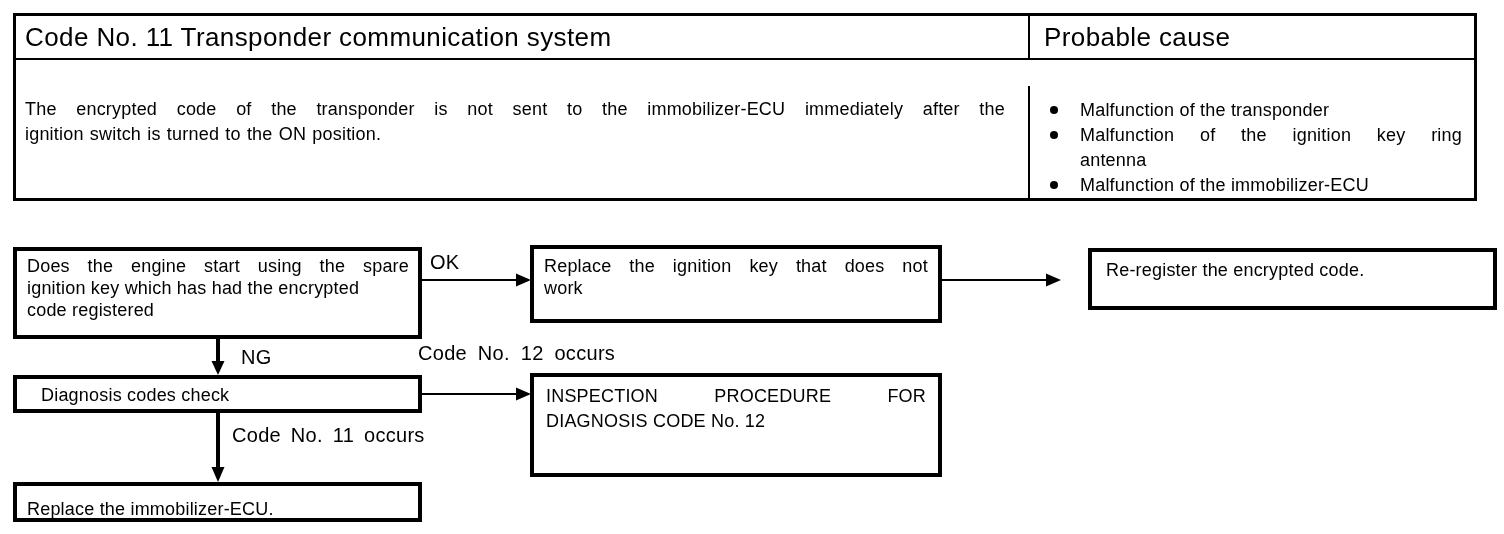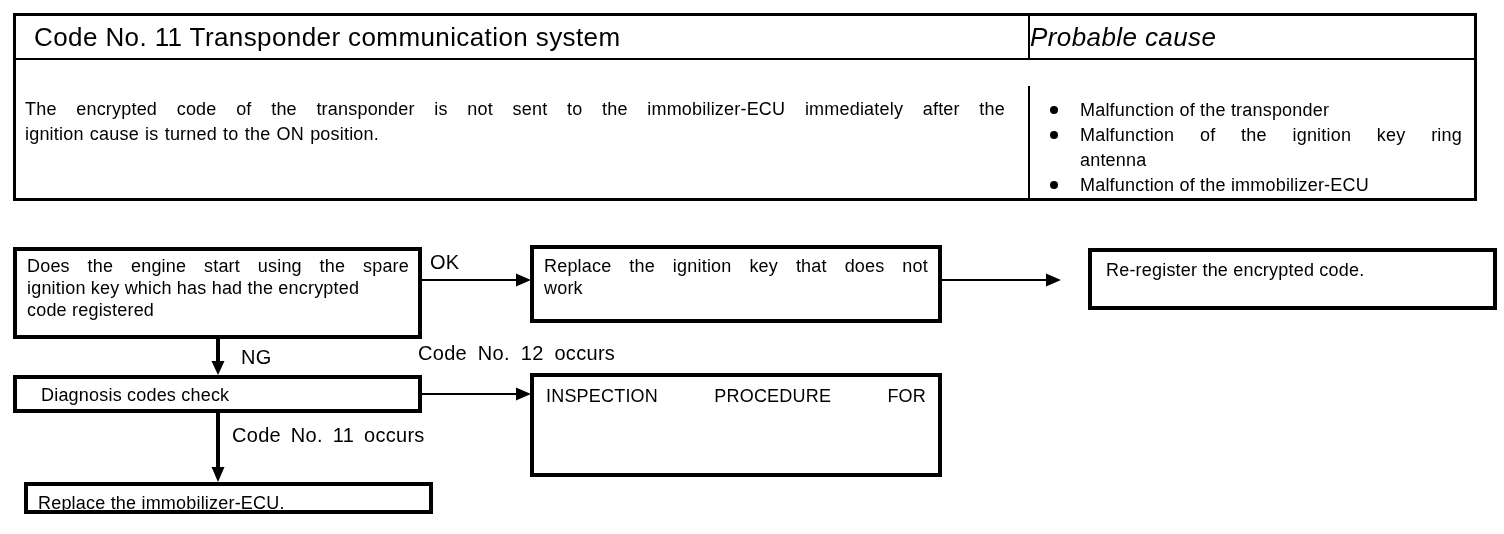--- a/index.html
+++ b/index.html
@@ -24,23 +24,23 @@
   .trow { display: flex; }
   .trow-header { height: 42px; border-bottom: 2px solid #000; }
   .trow-body  { height: 112px; margin-top: 26px; }
   .tcell-left  { width: 1014px; border-right: 2px solid #000; box-sizing: border-box; }
   .tcell-right { flex: 1; }
   .hdr-text {
     font-size: 26px;
     line-height: 42px;
     letter-spacing: 0.4px;
     white-space: nowrap;
-    padding-left: 18px;
+    padding-left: 9px;
   }
-  .hdr-right { padding-left: 0; font-style: italic; }
+  .hdr-right { padding-left: 14px; }
   .desc {
     padding: 11px 0 0 9px;
     font-size: 18px;
     line-height: 25px;
     letter-spacing: 0.2px;
     word-spacing: 1px;
   }
   .desc-l1 { width: 980px; }
   .jl { text-align: justify; text-align-last: justify; }
 
@@ -60,21 +60,21 @@
     background: #fff;
     font-size: 18px;
     letter-spacing: 0.2px;
     line-height: 22px;
   }
   .fbox-engine     { left: 13px;   top: 247px; width: 409px; height: 92px; padding: 4px 9px 0 10px; }
   .fbox-replacekey { left: 530px;  top: 245px; width: 412px; height: 78px; padding: 6px 10px 0 10px; }
   .fbox-reregister { left: 1088px; top: 248px; width: 409px; height: 62px; padding: 7px 10px 0 14px; }
   .fbox-diagnosis  { left: 13px;   top: 375px; width: 409px; height: 38px; padding: 5px 10px 0 24px; }
   .fbox-inspection { left: 530px;  top: 373px; width: 412px; height: 104px; padding: 7px 12px 8px 12px; line-height: 25px; }
-  .fbox-replaceecu { left: 24px;   top: 482px; width: 409px; height: 32px; padding: 6px 10px 0 10px; }
+  .fbox-replaceecu { left: 13px;   top: 482px; width: 409px; height: 40px; padding: 12px 10px 0 10px; }
 
   
   .flabel {
     position: absolute;
     font-size: 20px;
     letter-spacing: 0.3px;
     white-space: nowrap;
     line-height: 22px;
   }
   .flabel-ok     { left: 430px; top: 251px; }
@@ -91,21 +91,21 @@
 
   <div class="dtable">
     <div class="trow trow-header">
       <div class="tcell-left hdr-text">Code No. 11 Transponder communication system</div>
       <div class="tcell-right hdr-text hdr-right">Probable cause</div>
     </div>
     <div class="trow trow-body">
       <div class="tcell-left">
         <div class="desc">
           <div class="desc-l1 jl">The encrypted code of the transponder is not sent to the immobilizer-ECU immediately after the</div>
-          <div>ignition cause is turned to the ON position.</div>
+          <div>ignition switch is turned to the ON position.</div>
         </div>
       </div>
       <div class="tcell-right">
         <div class="causes">
           <div class="cause">
             <span class="cause-dot"></span>
             <span class="cause-text">Malfunction of the transponder</span>
           </div>
           <div class="cause">
             <span class="cause-dot"></span>
@@ -155,20 +155,21 @@
   <div class="fbox fbox-reregister">
     <div>Re-register the encrypted code.</div>
   </div>
 
   <div class="fbox fbox-diagnosis">
     <div>Diagnosis codes check</div>
   </div>
 
   <div class="fbox fbox-inspection">
     <div class="jl">INSPECTION PROCEDURE FOR</div>
+    <div>DIAGNOSIS CODE No. 12</div>
   </div>
 
   <div class="fbox fbox-replaceecu">
     <div>Replace the immobilizer-ECU.</div>
   </div>
 
   <div class="flabel flabel-ok">OK</div>
   <div class="flabel flabel-ng">NG</div>
   <div class="flabel flabel-code12">Code No. 12 occurs</div>
   <div class="flabel flabel-code11">Code No. 11 occurs</div>

